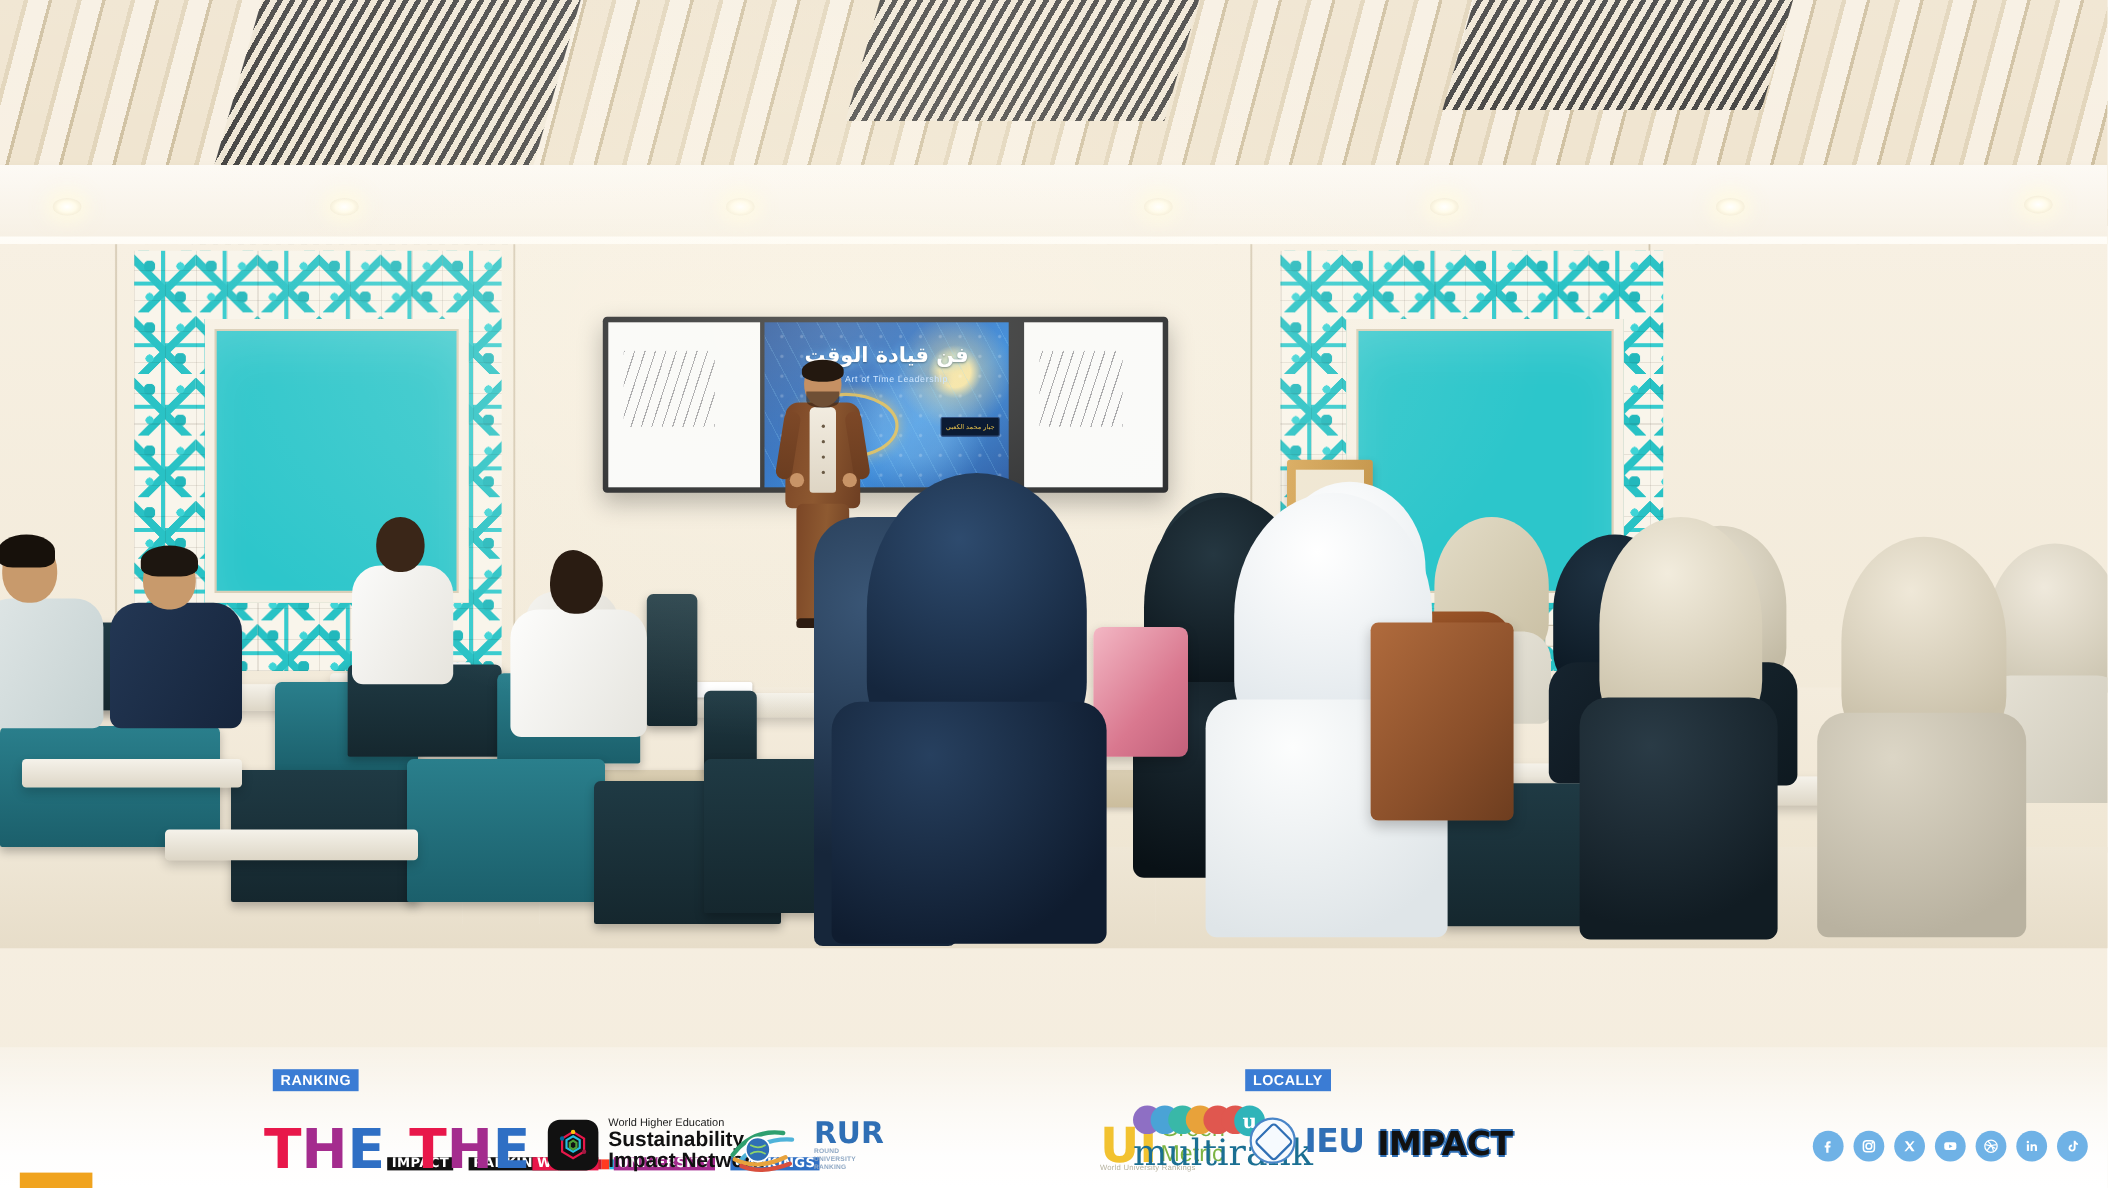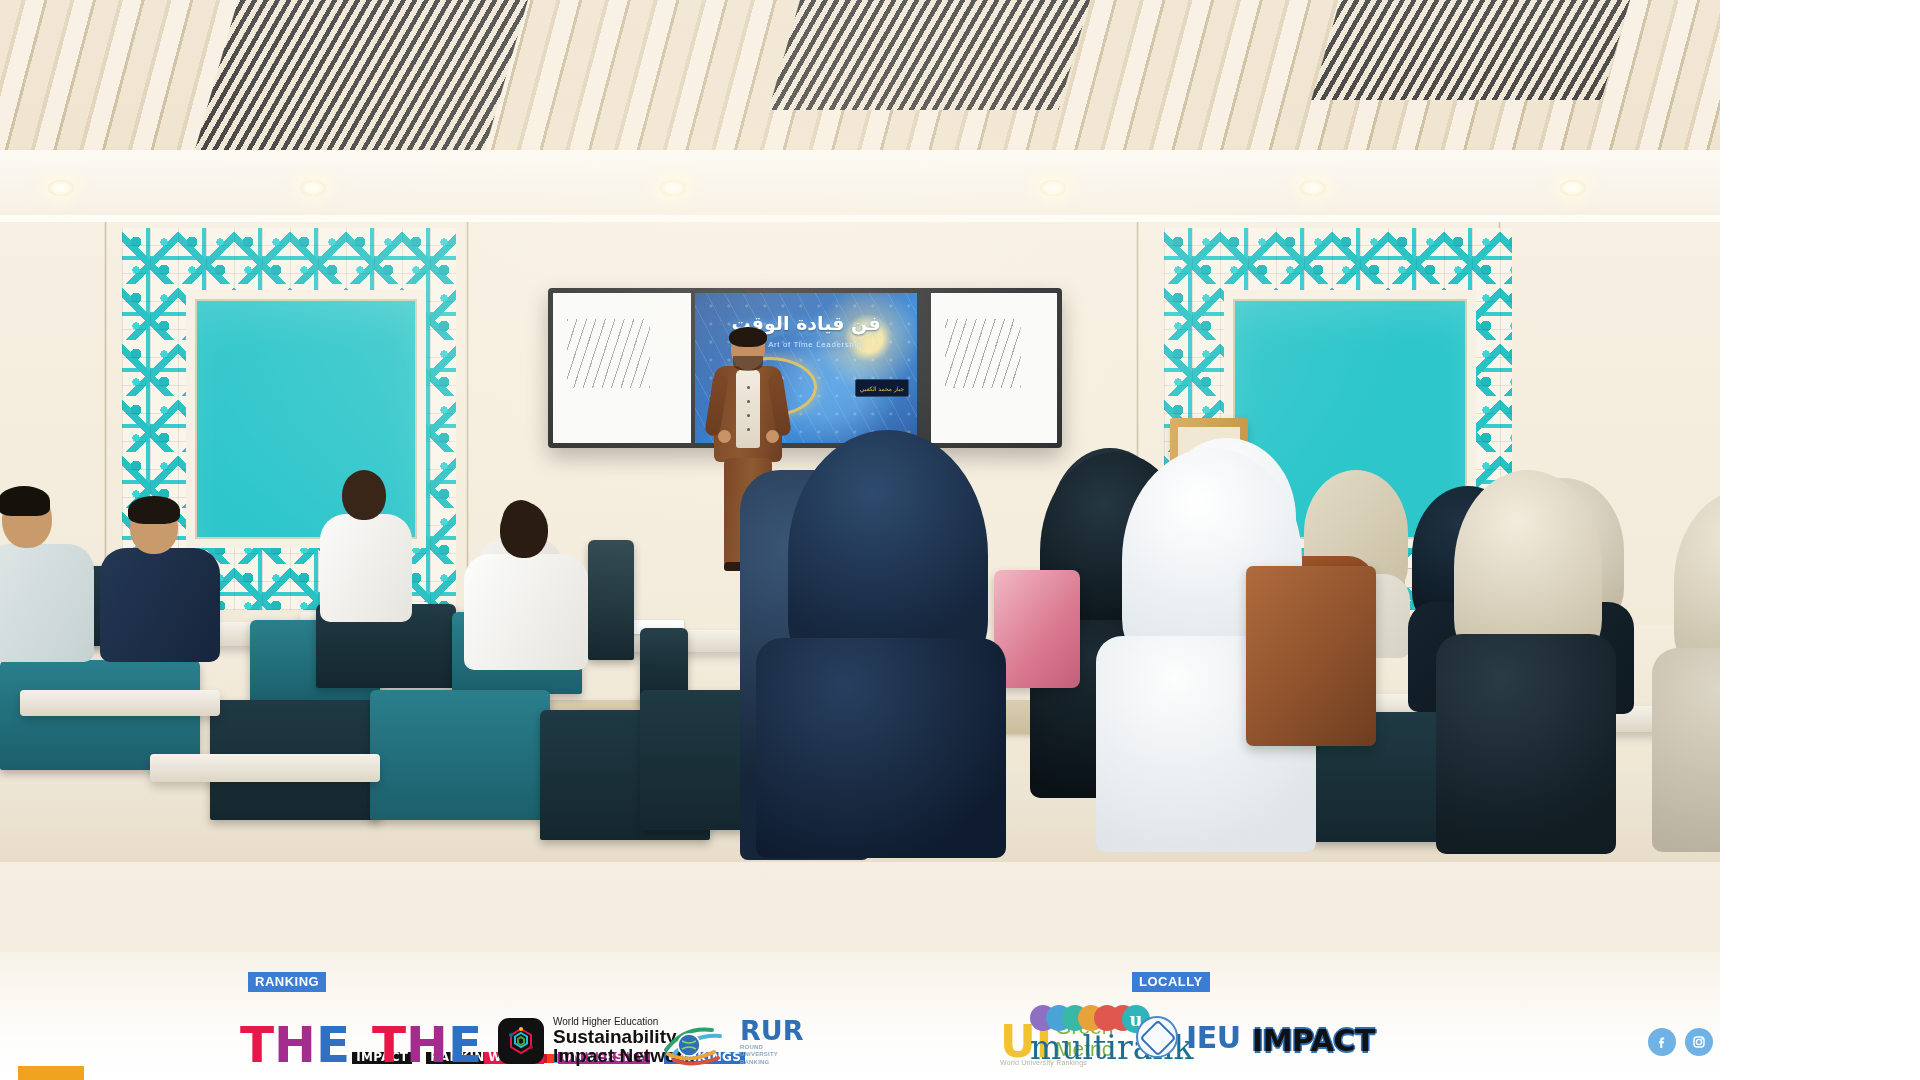--- a/index.html
+++ b/index.html
@@ -1,19 +1,19 @@
 <!DOCTYPE html>
 <html><head>
 <meta charset="utf-8">
 <style>
   * { margin:0; padding:0; box-sizing:border-box; }
   html,body { width:1920px; height:1080px; overflow:hidden; background:#fff;
               font-family:"Liberation Sans", sans-serif; }
 
-  #stage { position:relative; width:1720px; height:1080px; overflow:hidden; }
+  #stage { position:relative; width:1916px; height:1080px; overflow:hidden; }
 
   
   .photo { position:absolute; inset:0; overflow:hidden;
            background:linear-gradient(#fbf6ec,#f4ecdd); }
 
   
   .ceiling { position:absolute; left:0; top:0; width:1920px; height:222px;
              background:#f3ead9; overflow:hidden; }
   .slats { position:absolute; left:-500px; top:-320px; width:3000px; height:820px;
            background:repeating-linear-gradient(106deg,

